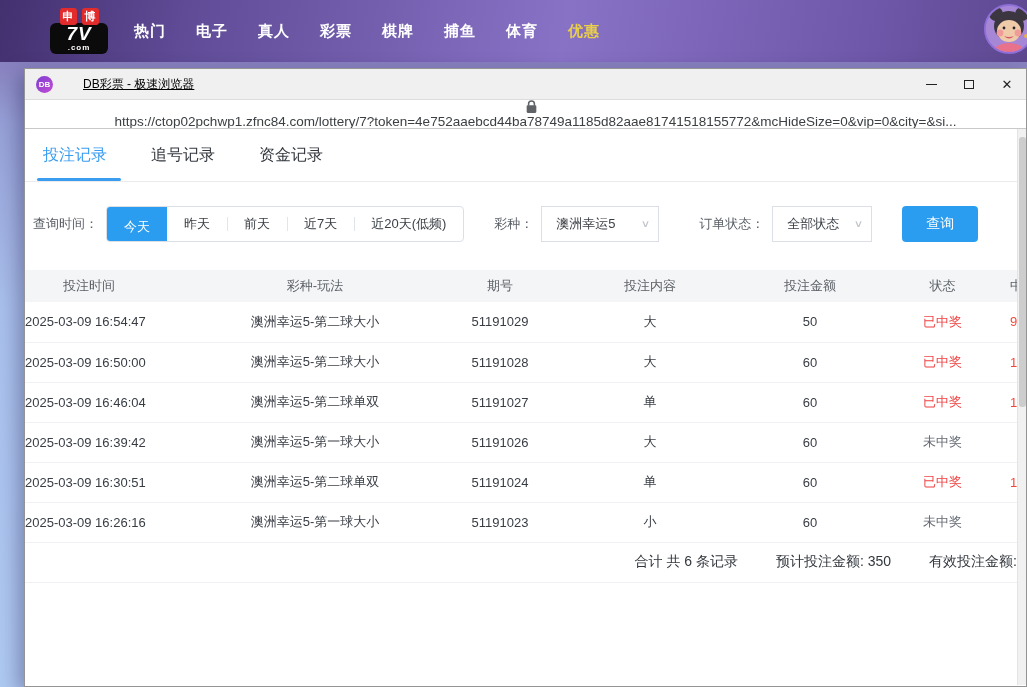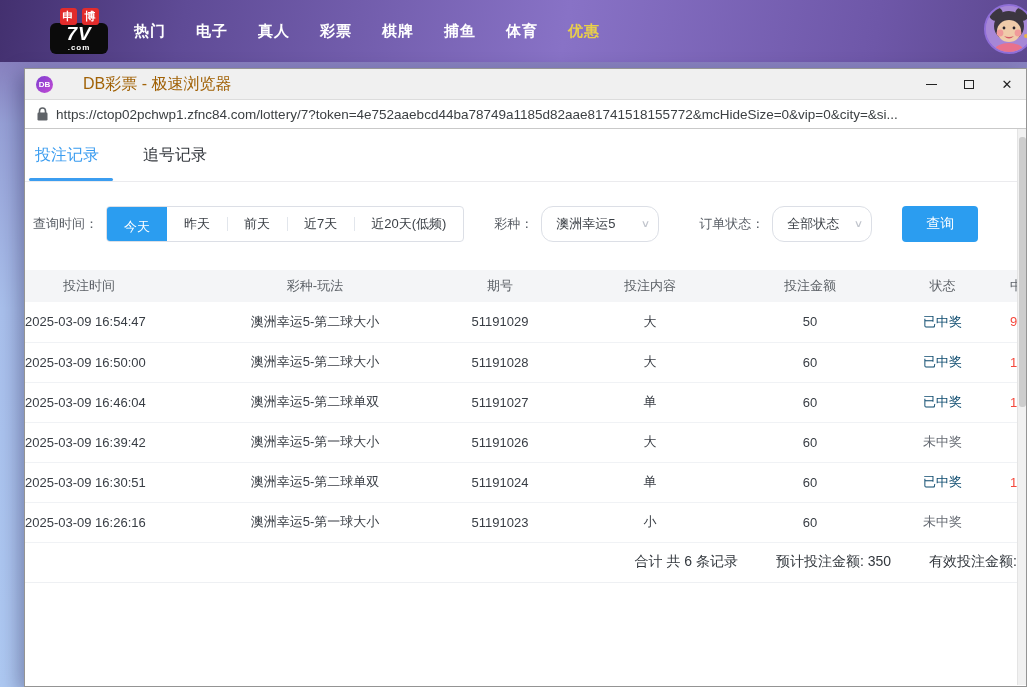--- a/index.html
+++ b/index.html
@@ -23,68 +23,68 @@
   .nav-item.hl { color:#e9cf4a; }
   .avatar { position:absolute; left:984px; top:4px; width:50px; height:50px; border-radius:50%;
     border:2px solid #8f6fd8; overflow:hidden; background:linear-gradient(135deg,#a07fd8,#c98ae2); }
 
   
   .browser-window { position:absolute; left:24px; top:68px; width:1003px; height:619px; background:#fff;
     border:1px solid #949494; box-shadow:-6px 6px 18px rgba(30,20,70,.35); }
   .titlebar { height:31px; background:#f0f0f0; border-bottom:1px solid #dcdcdc; display:flex; align-items:center;gap:23px; }
   .app-icon { width:17px; height:17px; border-radius:50%; margin:0 7px 0 11px; text-align:center;
     background:linear-gradient(135deg,#7d3fd0,#c44ad4); color:#fff; font-size:8px; font-weight:bold; line-height:17px; }
-  .window-title { font-size:16px; color:#a16207; }
+  .window-title { font-size:12px; color:#000000;text-decoration:underline; }
   .win-controls { margin-left:auto; display:flex; height:100%; }
   .wc { width:38px; height:100%; display:flex; align-items:center; justify-content:center;
         font-size:13px; color:#222; cursor:pointer; }
   .glyph-min { width:11px; height:0; border-top:1.5px solid #222; display:block; }
   .glyph-max { width:10px; height:9px; border:1.4px solid #222; display:block; }
 
   .urlbar { height:29px; background:#fff; border-bottom:1px solid #c9c9c9; display:flex; align-items:center;
-    padding-left:12px; }
+    padding-left:12px;flex-direction:column; }
   .url-text { font-size:13.5px; color:#3c4043; white-space:nowrap; overflow:hidden; margin-left:8px; }
 
   .content { position:relative; height:556px; background:#fff; overflow:hidden; }
   .scrollbar { position:absolute; right:0; top:0; bottom:0; width:9px; background:#f1f1f1; border-left:1px solid #e4e4e4; }
   .scrollbar .thumb { position:absolute; left:1px; top:8px; width:7px; height:270px; background:#cdcdcd; border-radius:3px; }
 
   
-  .tabs { height:53px; display:flex; align-items:stretch; gap:40px; padding-left:8px;
+  .tabs { height:53px; display:flex; align-items:stretch; gap:40px; padding-left:16px;
           border-bottom:1px solid #ebebee; width:992px; }
   .tab { position:relative; display:flex; align-items:center; font-size:16px; color:#34383e; cursor:pointer; padding:0 2px; }
   .tab.active { color:#3b9df0; }
   .tab.active::after { content:''; position:absolute; left:-4px; right:-12px; bottom:0; height:3px;
           border-radius:2px; background:#3b9df0; }
 
   
   .filters { margin-top:24px; margin-left:8px; height:36px; display:flex; align-items:center; width:992px; }
   .flabel { font-size:13px; color:#5a5f66; margin-right:8px; white-space:nowrap; }
   .ml30 { margin-left:30px; }
   .ml26 { margin-left:40px; }
   .seg-group { display:flex; height:36px; border:1px solid #dcdfe6; border-radius:4px; overflow:hidden; background:#fff; }
   .seg { position:relative; padding:0 17px; line-height:34px; font-size:13px; color:#3a3f45; cursor:pointer; white-space:nowrap; }
   .seg.active { background:#2b9df0; color:#fff; line-height:36px; margin:-1px 0; padding-top:3px; }
   .seg.sep::before { content:''; position:absolute; left:0; top:10px; bottom:10px; width:1px; background:#e2e6ec; }
-  .select { position:relative; height:36px; border:1px solid #dcdfe6; border-radius:12px; background:#fff;
+  .select { position:relative; height:36px; border:1px solid #dcdfe6; border-radius:0; background:#fff;
             display:flex; align-items:center; padding:0 26px 0 14px; font-size:13px; color:#3a3f45; cursor:pointer; }
   .select.w1 { width:118px; } .select.w2 { width:100px; }
   .chev { position:absolute; right:8px; top:50%; transform:translateY(-55%) scaleY(.75); color:#c0c4cc; font-size:13px; }
   .search-btn { margin-left:30px; width:76px; height:36px; border:none; border-radius:4px; background:#2b9df0;
                 color:#fff; font-size:14px; cursor:pointer; font-family:inherit; }
 
   
   .table-clip { width:992px; overflow:hidden; margin-top:28px; }
   table { border-collapse:collapse; table-layout:fixed; width:1075px; }
   thead th { height:32px; background:#f4f5f7; font-size:13px; font-weight:normal; color:#5b6066; text-align:center; }
   th.th-time { text-align:left; padding-left:38px; }
   th.th-prize { text-align:left; padding-left:10px; }
   tbody td { height:40px; font-size:13px; color:#383d44; text-align:center; border-bottom:1px solid #f0f2f5; }
   td.td-time { text-align:left; padding-left:0; }
-  td.st-win { color:#0c4a6e; }
+  td.st-win { color:#ef4444; }
   td.st-lose { color:#666b73; }
   td.td-prize { text-align:left; padding-left:10px; color:#f5483c; }
 
   .summary { width:992px; height:40px; display:flex; justify-content:flex-end; align-items:center; gap:38px;
              font-size:14px; color:#32373d; border-bottom:1px solid #eef0f3; white-space:nowrap; overflow:hidden; }
 </style>
 </head>
 <body>
 
 <header class="site-header">
@@ -145,20 +145,21 @@
     <svg width="11" height="14" viewBox="0 0 11 14">
       <rect x="0.5" y="5.5" width="10" height="8" rx="1.2" fill="#5f6368"></rect>
       <path d="M2.5 6 V4 a3 3 0 0 1 6 0 V6" fill="none" stroke="#5f6368" stroke-width="1.6"></path>
     </svg>
     <span class="url-text">https://ctop02pchwp1.zfnc84.com/lottery/7?token=4e752aaebcd44ba78749a1185d82aae81741518155772&amp;mcHideSize=0&amp;vip=0&amp;city=&amp;si...</span>
   </div>
   <div class="content">
     <div class="tabs">
         <div class="tab active">投注记录</div>
         <div class="tab">追号记录</div>
+        <div class="tab">资金记录</div>
       </div>
 
     <div class="filters">
       <span class="flabel">查询时间：</span>
       <div class="seg-group">
           <span class="seg active">今天</span>
           <span class="seg">昨天</span>
           <span class="seg sep">前天</span>
           <span class="seg sep">近7天</span>
           <span class="seg sep">近20天(低频)</span>

